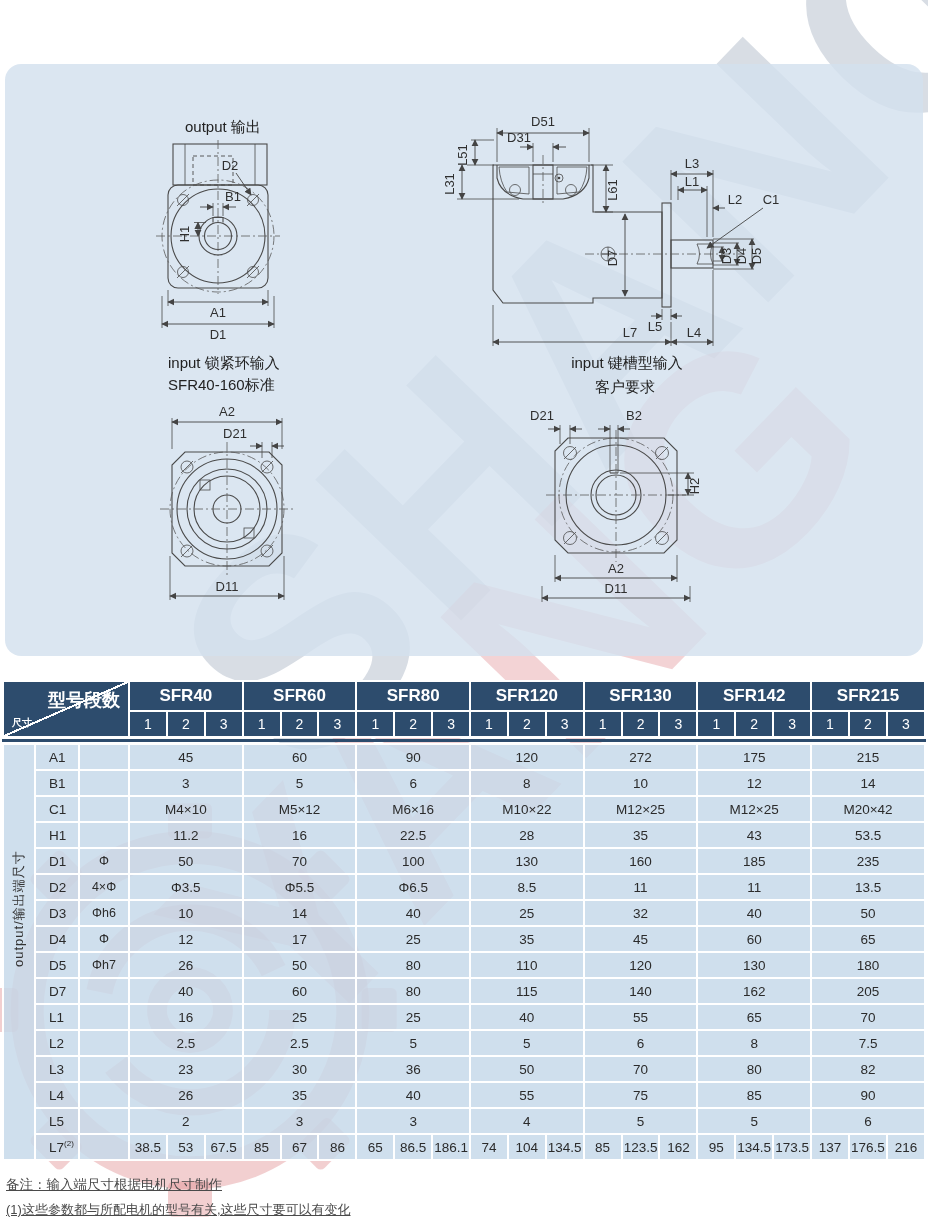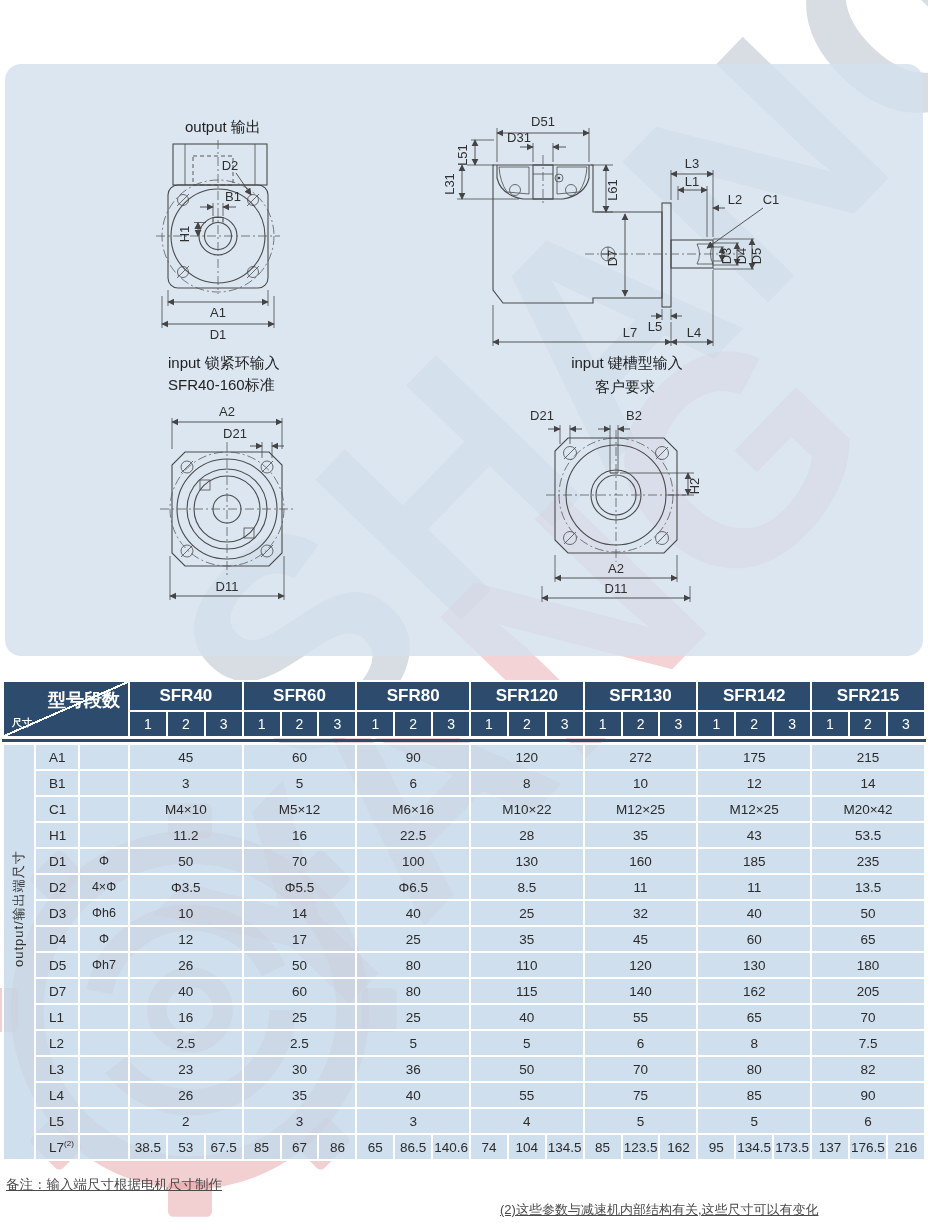--- a/index.html
+++ b/index.html
@@ -616,34 +616,34 @@
             <td class="param"><span>L7</span><sup>(2)</sup></td>
             <td class="sym"></td>
             <td>38.5</td>
             <td>53</td>
             <td>67.5</td>
             <td>85</td>
             <td>67</td>
             <td>86</td>
             <td>65</td>
             <td>86.5</td>
-            <td>140.6</td>
+            <td>186.1</td>
             <td>74</td>
             <td>104</td>
             <td>134.5</td>
             <td>85</td>
             <td>123.5</td>
             <td>162</td>
             <td>95</td>
             <td>134.5</td>
             <td>173.5</td>
             <td>137</td>
             <td>176.5</td>
             <td>216</td>
           </tr>
         </tbody>
     </table>
   </div>
 
   <div class="foot" id="note0">备注：输入端尺寸根据电机尺寸制作</div>
-  <div class="foot" id="note2">(2)这些参数与减速机内部结构有关,这些尺寸可以有变化</div>
+  <div class="foot" id="note1">(1)这些参数都与所配电机的型号有关,这些尺寸要可以有变化</div>
 
 </div>
 
 </body></html>

